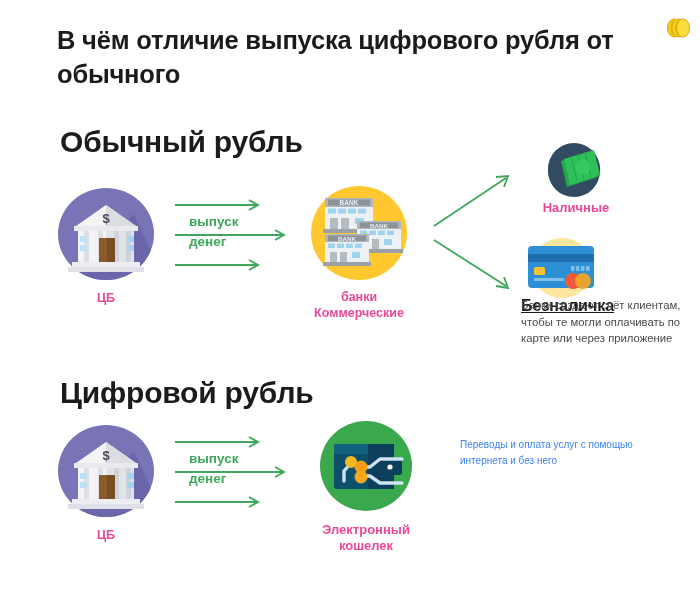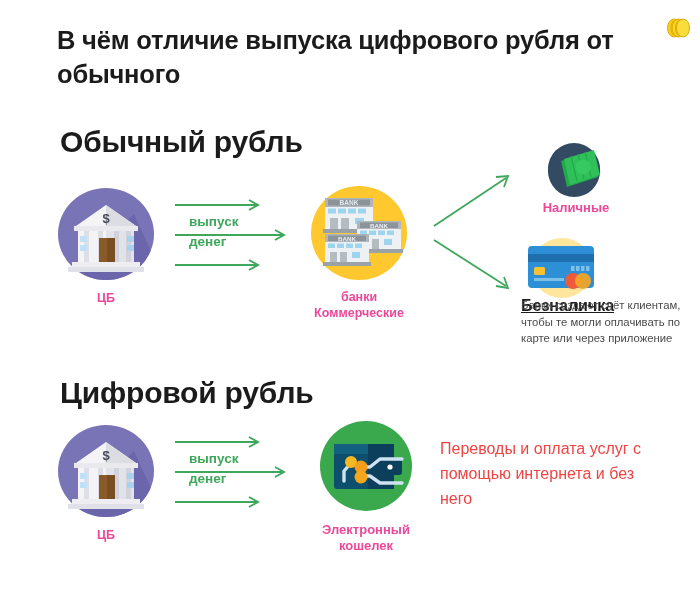--- a/index.html
+++ b/index.html
@@ -57,22 +57,22 @@
   }
   #cashless-title {
     position:absolute; left: 521px; top: 297px;
     font-size: 16px; font-weight: bold; color:#1b1b1b;text-decoration:underline;
   }
   #cashless-desc {
     left: 521px; top: 297px; width: 172px;
     font-size: 11.3px; line-height: 1.47; color:#4a4a4a;
   }
   #wallet-desc {
-    left: 440px; top: 437px; width: 220px;
-    font-size: 16px; line-height: 1.55; color: #ef4444;
+    left: 460px; top: 437px; width: 220px;
+    font-size: 10px; line-height: 1.55; color: #3b82f6;
   }
 
   
   .arrow-label {
     position: absolute; font-size: 13.5px; font-weight: bold;
     color: #3fa75c; line-height: 1.45;
   }
   #issue-label-1 { left: 189px; top: 212px; }
   #issue-label-2 { left: 189px; top: 449px; }
 

